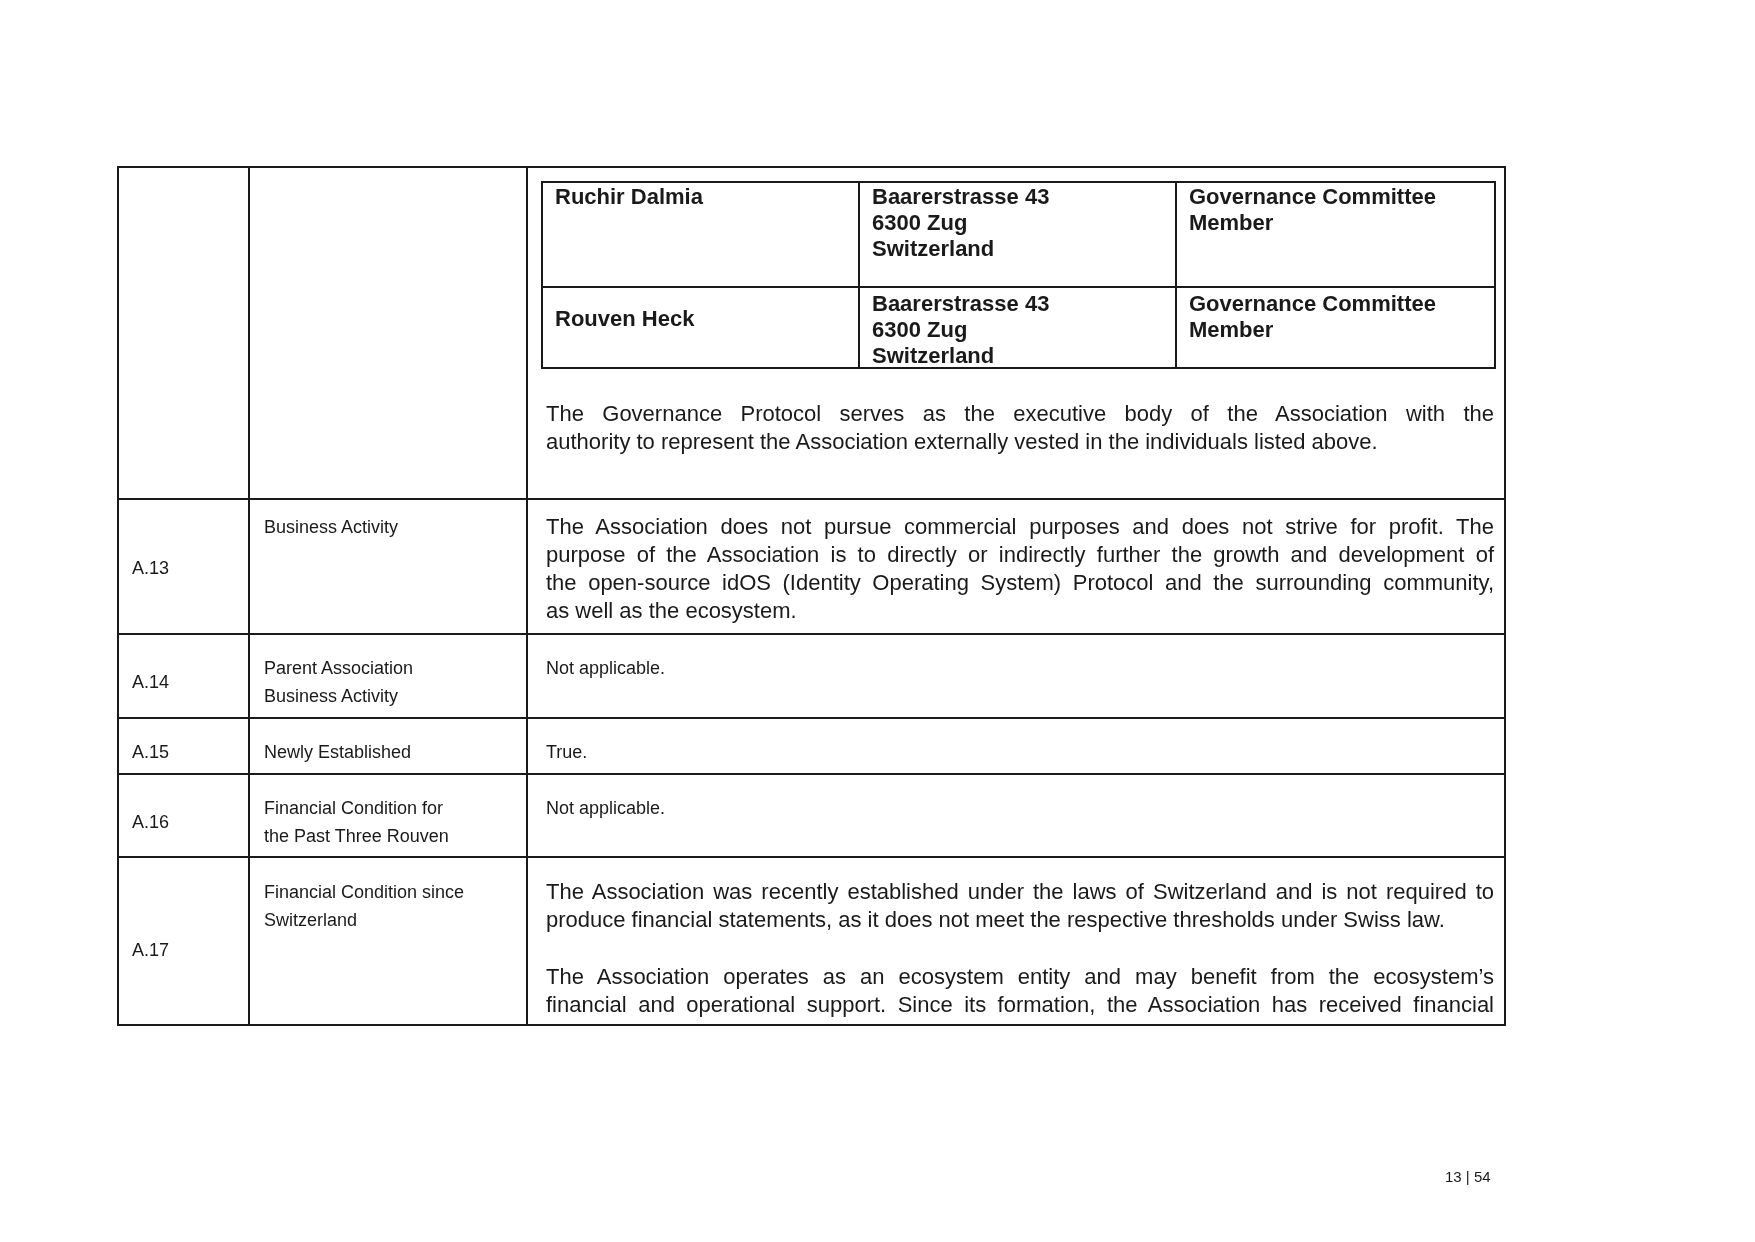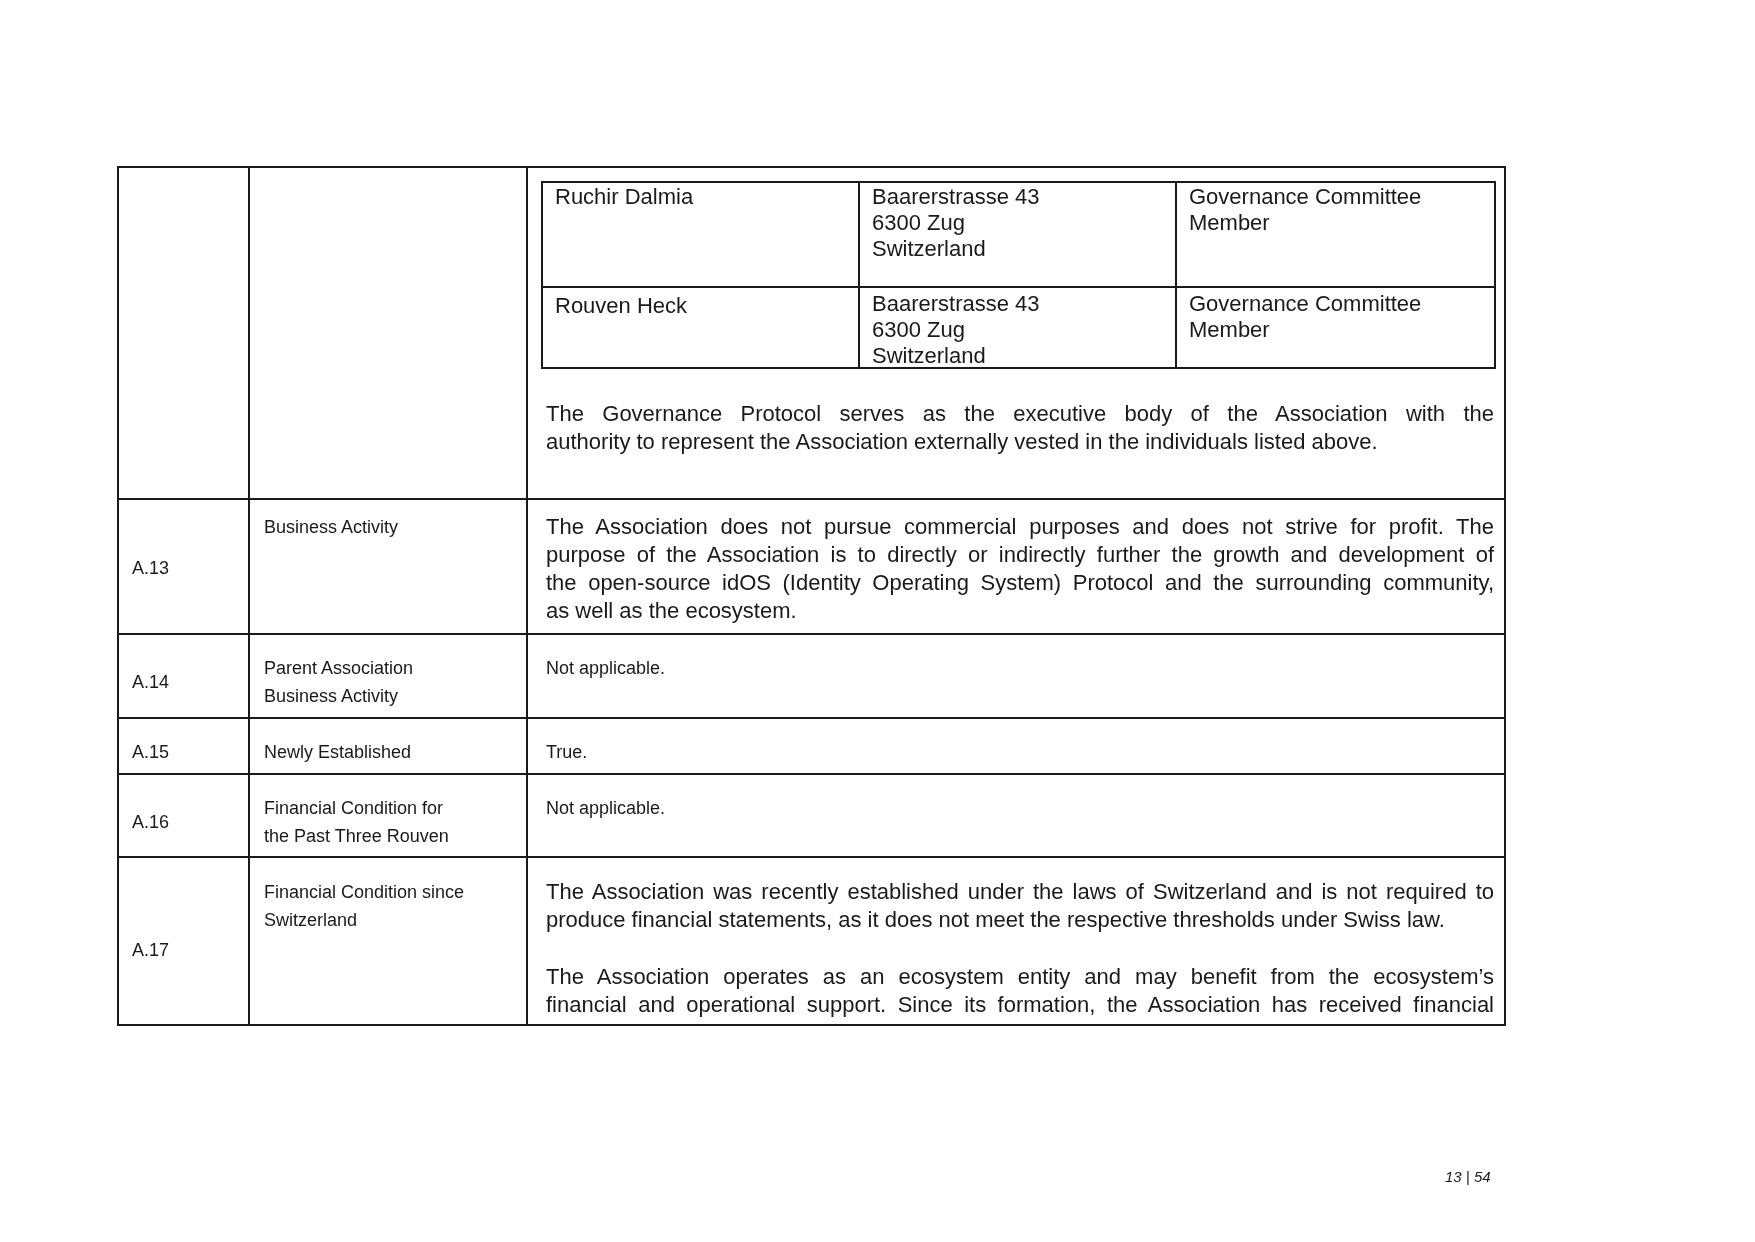--- a/index.html
+++ b/index.html
@@ -11,22 +11,22 @@
   .hline { position:absolute; left:117px; width:1389px; height:2px; background:#1a1a1a; }
   .vline { position:absolute; top:166px; width:2px; height:860px; background:#1a1a1a; }
   .txt { position:absolute; font-size:18px; line-height:28px; white-space:nowrap; }
   .para { position:absolute; font-size:22px; line-height:28px; text-align:justify;
           text-align-last:left; }
   .para.full { text-align-last:justify; }
   .inner { position:absolute; left:541px; top:181px; width:955px; height:188px;
            border:2px solid #1a1a1a; box-sizing:border-box; }
   .ihl { position:absolute; left:541px; top:286px; width:955px; height:2px; background:#1a1a1a; }
   .ivl { position:absolute; top:181px; width:2px; height:188px; background:#1a1a1a; }
-  .cell-lines { position:absolute; font-size:22px; line-height:26px; white-space:nowrap; }
-  .pagenum { position:absolute; left:1445px; top:1168px; font-size:15px; line-height:18px;font-style:italic; }
+  .cell-lines { position:absolute; font-size:22px; line-height:26px; white-space:nowrap;font-weight:bold; }
+  .pagenum { position:absolute; left:1445px; top:1168px; font-size:15px; line-height:18px; }
 </style>
 </head>
 <body>
 
 <div class="page">
 
   <div class="outer"></div>
   <div class="vline" style="left:248px"></div>
   <div class="vline" style="left:526px"></div>
   <div class="hline" style="top:498px"></div>
@@ -46,21 +46,21 @@
   <div class="cell-lines" style="left:872px; top:184px">
     <div>Baarerstrasse 43</div>
     <div>6300 Zug</div>
     <div>Switzerland</div>
   </div>
   <div class="cell-lines" style="left:1189px; top:184px">
     <div>Governance Committee</div>
     <div>Member</div>
   </div>
 
-  <div class="cell-lines" style="left:555px; top:293px">
+  <div class="cell-lines" style="left:555px; top:306px">
     <div>Rouven Heck</div>
   </div>
   <div class="cell-lines" style="left:872px; top:291px">
     <div>Baarerstrasse 43</div>
     <div>6300 Zug</div>
     <div>Switzerland</div>
   </div>
   <div class="cell-lines" style="left:1189px; top:291px">
     <div>Governance Committee</div>
     <div>Member</div>

